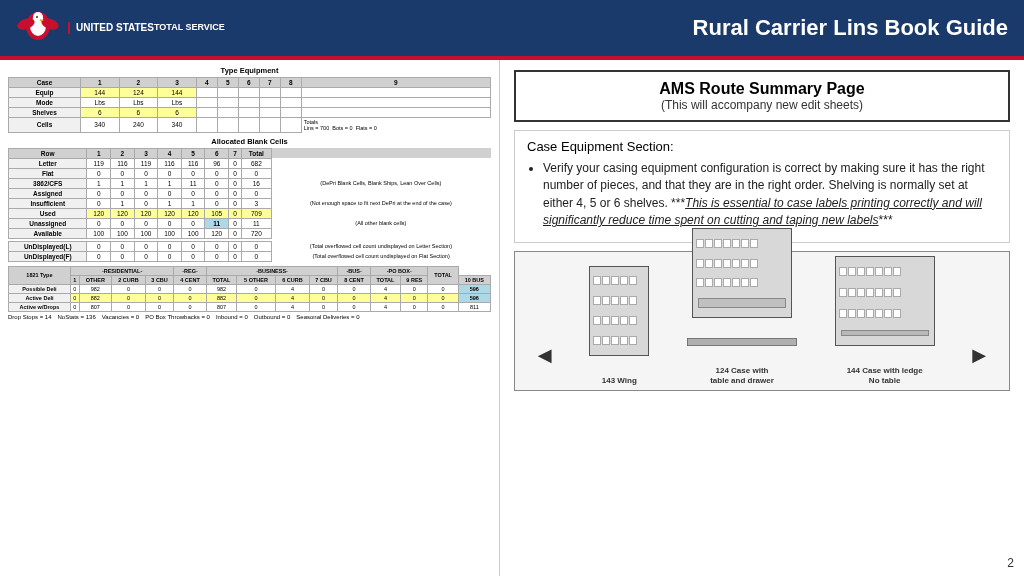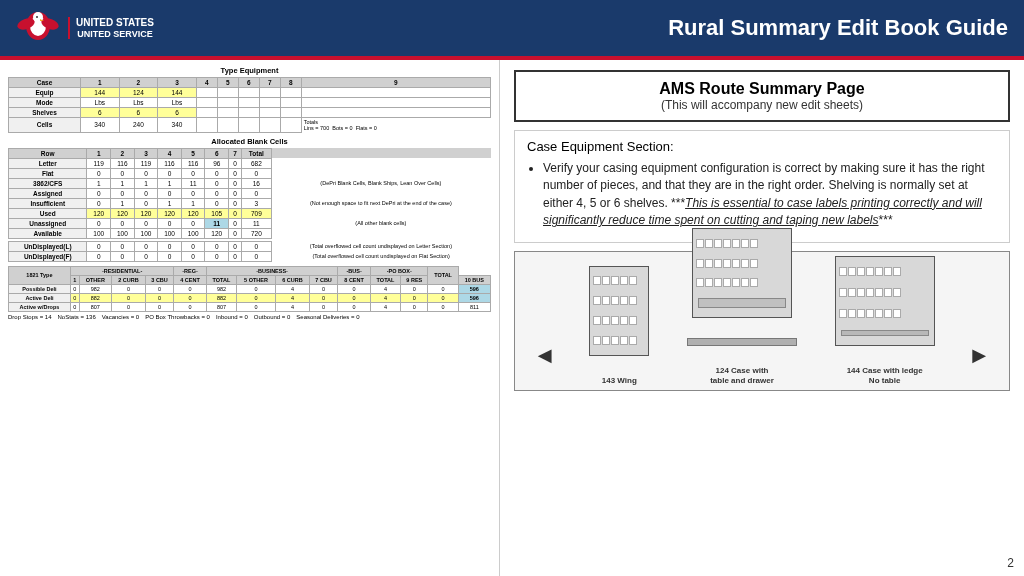--- a/index.html
+++ b/index.html
@@ -23,28 +23,27 @@
       display: flex;
       align-items: center;
       gap: 8px;
     }
     .logo-eagle {
       width: 44px;
       height: 44px;
     }
     .usps-text {
       display: flex;
-      flex-direction: column;
+      flex-direction: row;
       color: #fff;
       font-size: 11px;
       font-weight: bold;
       line-height: 1.2;
       border-left: 2px solid #c8102e;
       padding-left: 6px;
-      align-items: center;
     }
     .usps-text span:first-child { font-size: 10px; }
     .usps-text span:last-child { font-size: 9px; }
     .header-title {
       flex: 1;
       text-align: right;
       color: #fff;
       font-size: 22px;
       font-weight: bold;
     }
@@ -231,24 +230,24 @@
       <ellipse cx="34" cy="18" rx="9" ry="5" fill="#c8102e" transform="rotate(20 34 18)"></ellipse>
 
       <circle cx="22" cy="11" r="5" fill="#fff"></circle>
 
       <polygon points="24,13 28,15 24,15" fill="#f5a623"></polygon>
 
       <circle cx="21" cy="11" r="1" fill="#333"></circle>
     </svg>
     <div class="usps-text">
       <span>UNITED STATES</span>
-      <span>UNITED SERVICE</span>
+      <span>TOTAL SERVICE</span>
     </div>
   </div>
-  <div class="header-title">Rural Summary Edit Book Guide</div>
+  <div class="header-title">Rural Carrier Lins Book Guide</div>
 </div>
 <div class="header-red-bar"></div>
 
 <div class="main-content">
 
   <div class="left-panel">
 
     <div class="section-title-left">Type Equipment</div>
     <table class="small-table">
       <thead>

